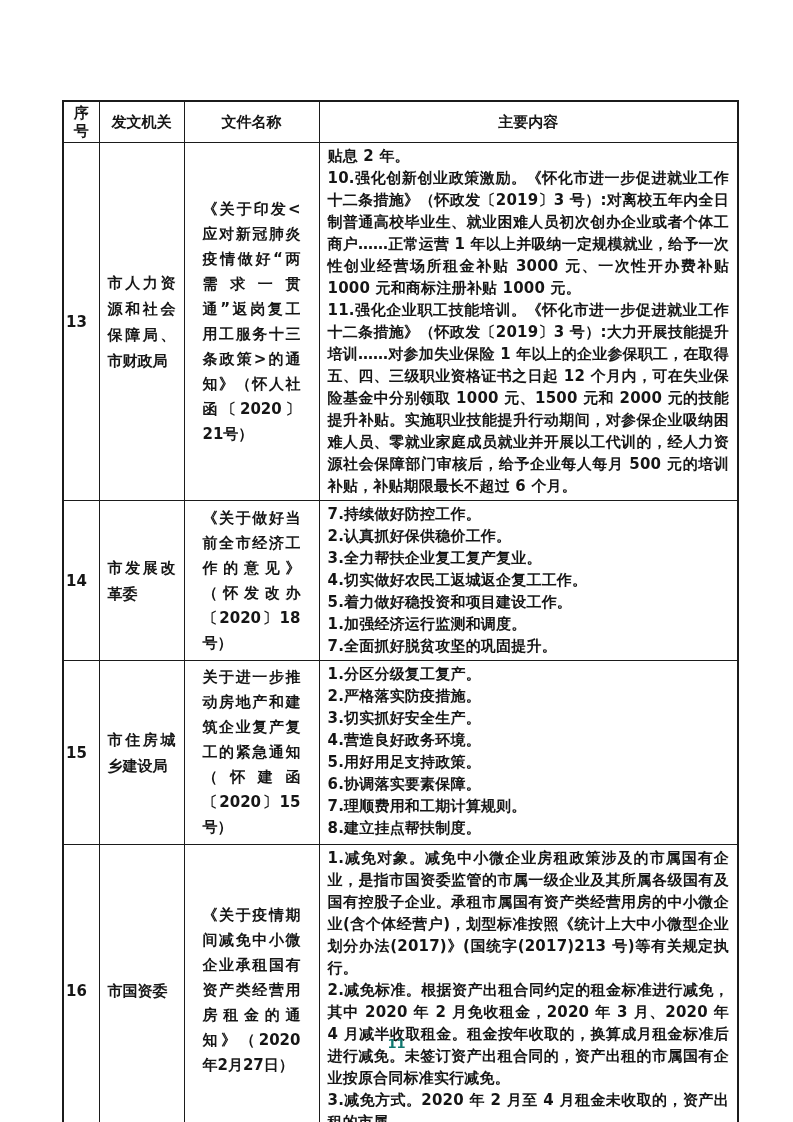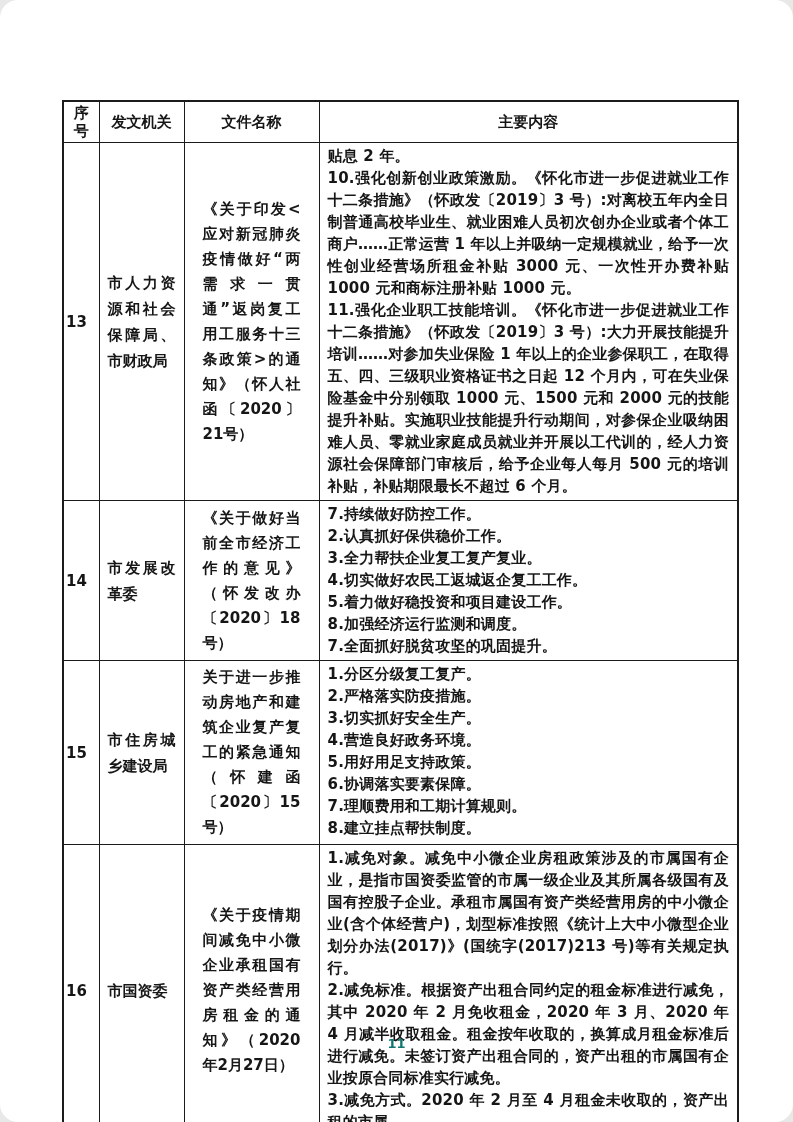--- a/index.html
+++ b/index.html
@@ -5,21 +5,20 @@
   html, body { margin: 0; padding: 0; background: #e8e8e8; }
   .page {
     position: relative;
     width: 793px;
     height: 1122px;
     margin: 0 auto;
     background: #ffffff;
     font-family: "DejaVu Sans", "Liberation Sans", sans-serif;
     color: #161616;
     overflow: hidden;
-    border-radius: 18px;
   }
   table.doc-table {
     position: absolute;
     left: 62px;
     top: 100px;
     width: 675px;
     border-collapse: collapse;
     table-layout: fixed;
     border: 2px solid #1b1b1b;
   }
@@ -110,21 +109,21 @@
     <tr style="height:158px">
       <td class="cell-num">14</td>
       <td class="cell-agency">市发展改革委</td>
       <td class="cell-docname">《关于做好当前全市经济工作的意见》（怀发改办〔2020〕18 号）</td>
       <td class="cell-content">
         <p class="para">7.持续做好防控工作。</p>
         <p class="para">2.认真抓好保供稳价工作。</p>
         <p class="para">3.全力帮扶企业复工复产复业。</p>
         <p class="para">4.切实做好农民工返城返企复工工作。</p>
         <p class="para">5.着力做好稳投资和项目建设工作。</p>
-        <p class="para">8.加强经济运行监测和调度。</p>
+        <p class="para">1.加强经济运行监测和调度。</p>
         <p class="para">7.全面抓好脱贫攻坚的巩固提升。</p>
       </td>
     </tr>
 
     <tr style="height:170px">
       <td class="cell-num">15</td>
       <td class="cell-agency">市住房城乡建设局</td>
       <td class="cell-docname">关于进一步推动房地产和建筑企业复产复工的紧急通知（怀建函〔2020〕15号）</td>
       <td class="cell-content">
         <p class="para">1.分区分级复工复产。</p>

